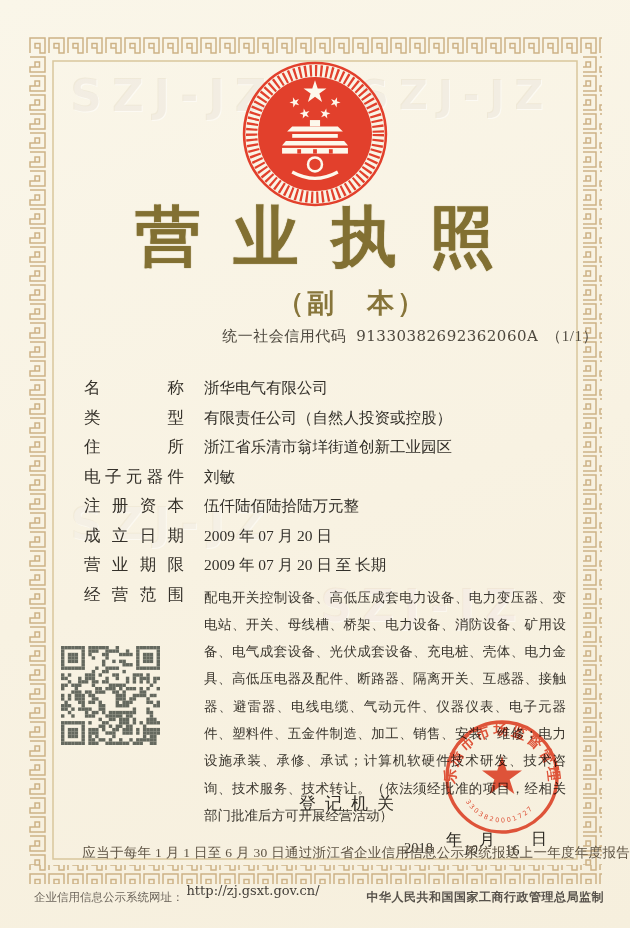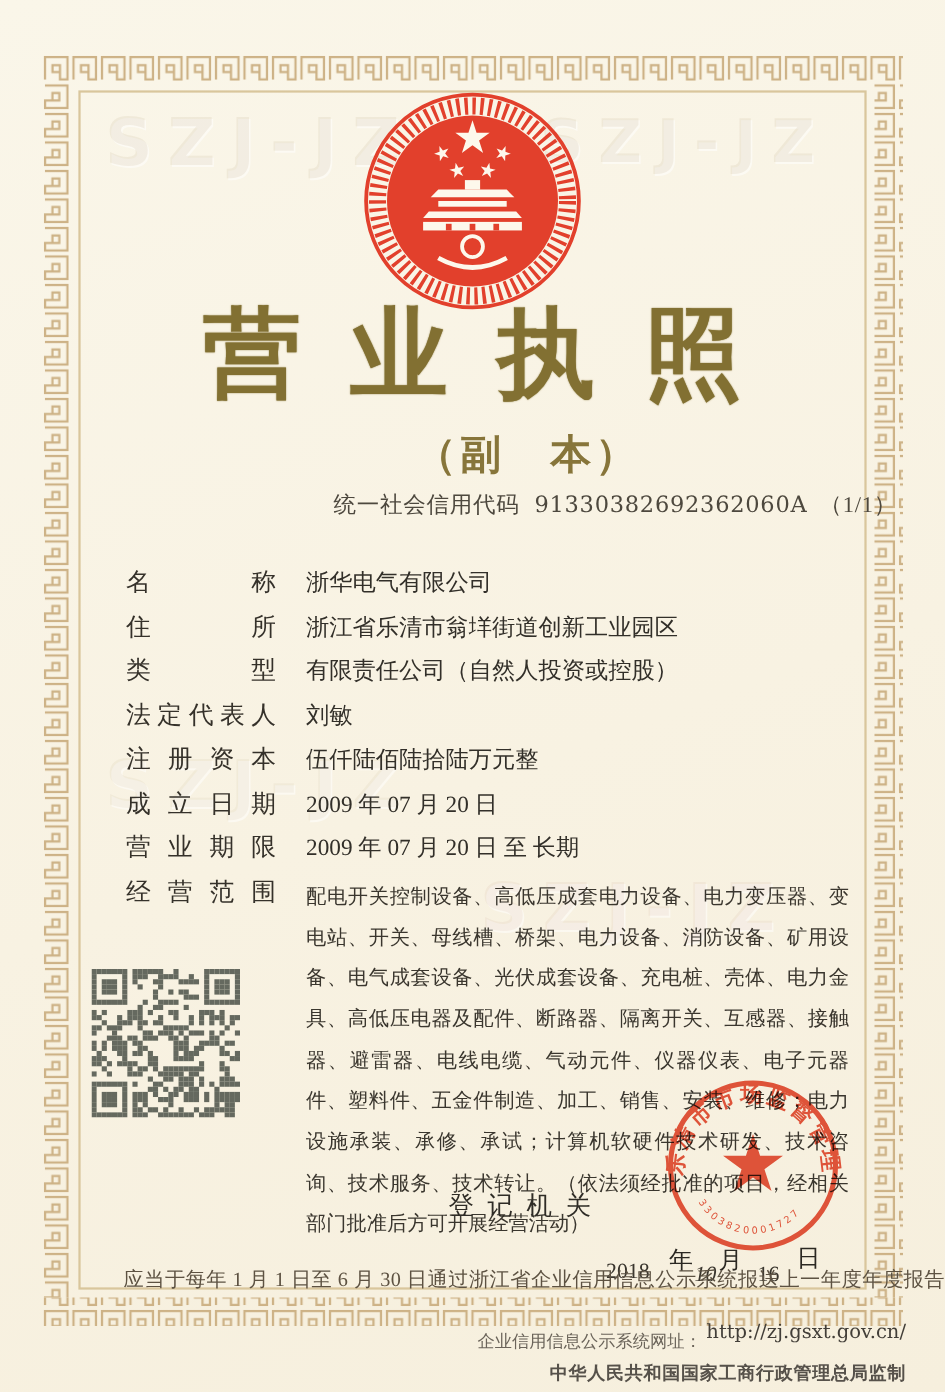--- a/index.html
+++ b/index.html
@@ -71,21 +71,21 @@
   .seal{position:absolute;left:441px;top:716px;width:122px;height:122px;
         opacity:0.92;mix-blend-mode:multiply;}
   
   .annual-note{
     position:absolute;top:844px;left:0;width:100%;text-align:right;
     font-size:13.5px;color:#5d5242;letter-spacing:0.3px;
   }
   
   .footer{
     position:absolute;top:885px;left:34px;right:26px;
-    display:flex;justify-content:space-between;align-items:flex-end;flex-direction:column;
+    display:flex;justify-content:space-between;align-items:center;
   }
   .site-label{font-size:11.5px;color:#6b645a;}
   .site-url{font-size:13px;color:#423e38;position:relative;top:-6px;margin-left:3px;
             font-family:"DejaVu Serif",serif;}
   .issuer{font-size:12px;color:#56514a;margin-top:4px;letter-spacing:0.5px;font-weight:bold;}
 </style>
 </head>
 <body>
 
 <div class="page">
@@ -141,29 +141,29 @@
   <div class="credit-line">
     <span class="cc-label">统一社会信用代码</span><span class="cc-value">91330382692362060A</span><span class="cc-pages">（1/1）</span>
   </div>
 
   <div class="fields">
     <div class="field-row">
       <span class="field-label">名称</span>
       <span class="field-value">浙华电气有限公司</span>
     </div>
     <div class="field-row">
+      <span class="field-label">类型</span>
+      <span class="field-value">有限责任公司（自然人投资或控股）</span>
+    </div>
+    <div class="field-row">
       <span class="field-label">住所</span>
       <span class="field-value">浙江省乐清市翁垟街道创新工业园区</span>
     </div>
     <div class="field-row">
-      <span class="field-label">类型</span>
-      <span class="field-value">有限责任公司（自然人投资或控股）</span>
-    </div>
-    <div class="field-row">
-      <span class="field-label">法定代表人</span>
+      <span class="field-label">电子元器件</span>
       <span class="field-value">刘敏</span>
     </div>
     <div class="field-row">
       <span class="field-label">注册资本</span>
       <span class="field-value">伍仟陆佰陆拾陆万元整</span>
     </div>
     <div class="field-row">
       <span class="field-label">成立日期</span>
       <span class="field-value">2009 年 07 月 20 日</span>
     </div>

